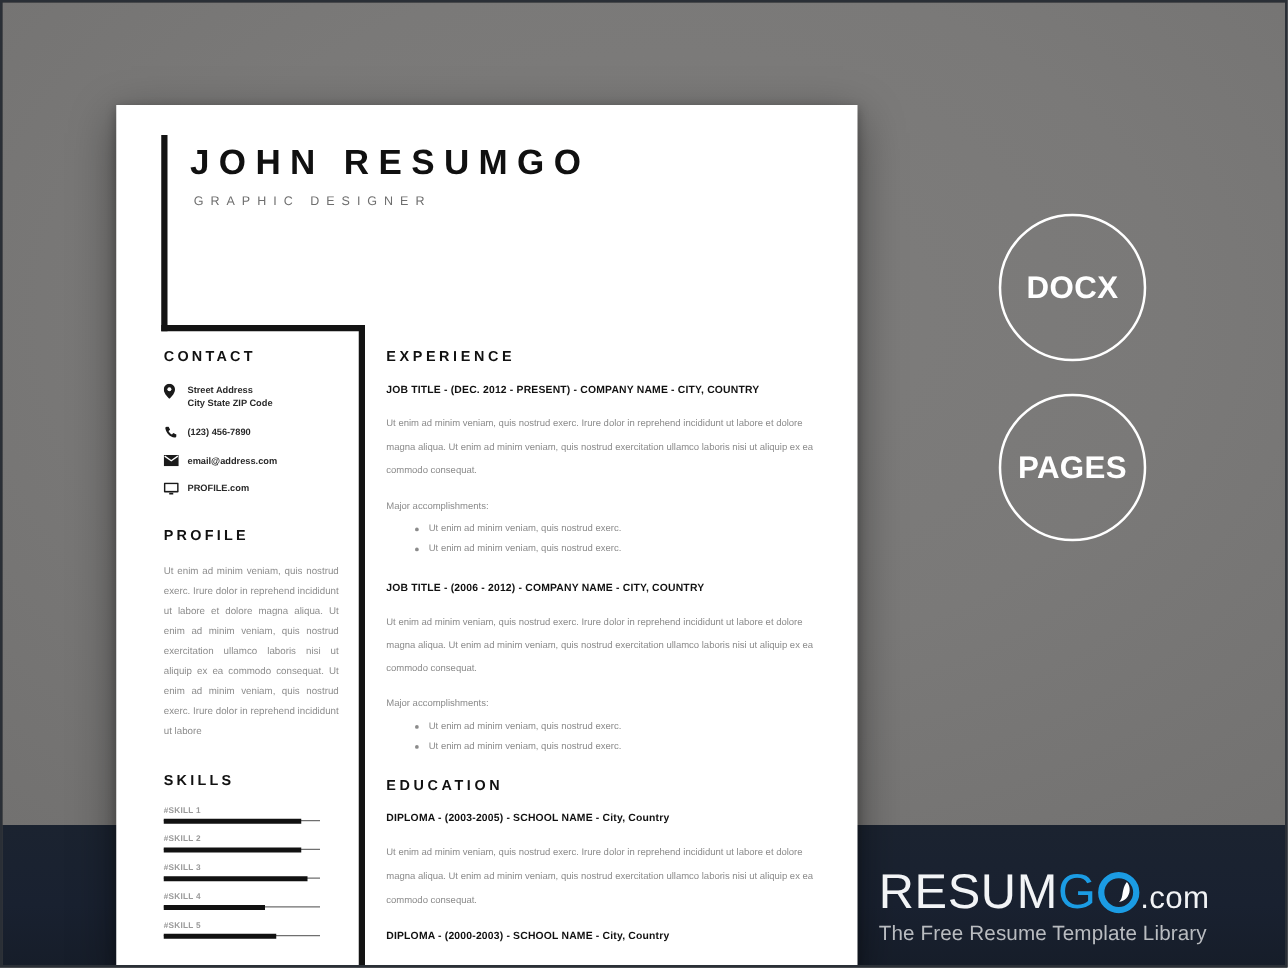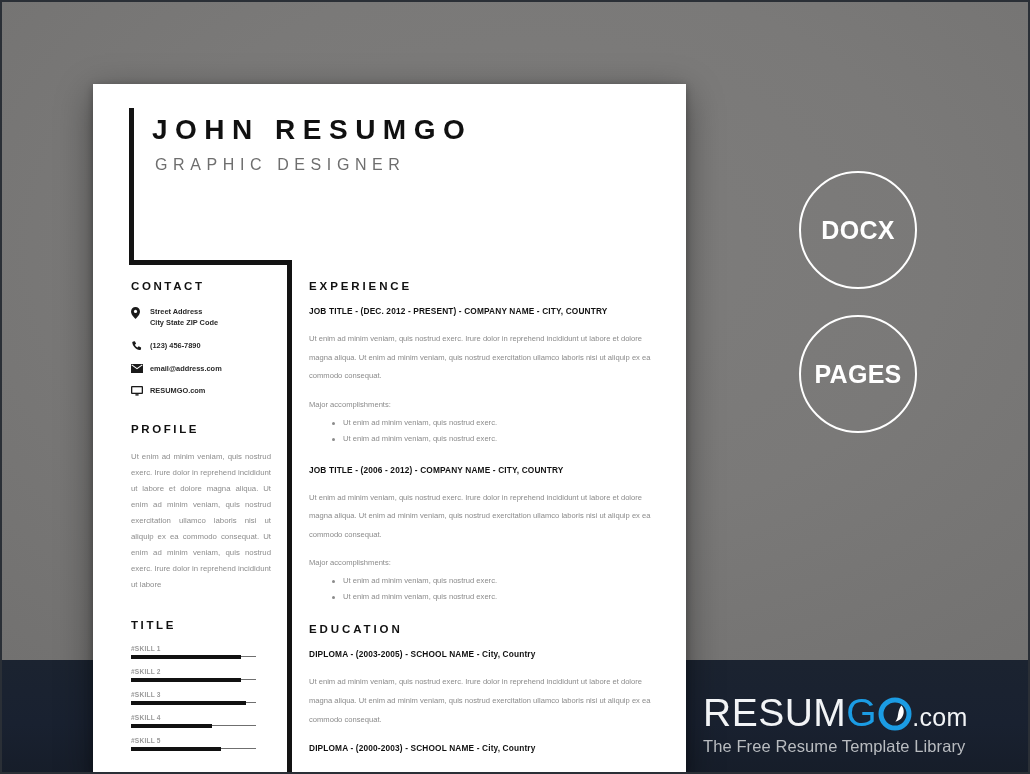--- a/index.html
+++ b/index.html
@@ -36,21 +36,21 @@
   .lframe-d{position:absolute;left:194px;top:176px;width:5px;height:520px;background:#131313;}
 
   
   .name{
     position:absolute;left:59px;top:32px;
     font-size:28px;letter-spacing:7.5px;font-weight:700;color:#101010;
     white-space:nowrap;line-height:1;
   }
   .role{
     position:absolute;left:62px;top:72px;
-    font-size:16px;letter-spacing:5.6px;font-weight:400;color:#6e6e6e;
+    font-size:10px;letter-spacing:5.6px;font-weight:400;color:#6e6e6e;
     white-space:nowrap;
   }
 
   
   .col-left{position:absolute;left:38px;top:196px;width:140px;}
   .col-right{position:absolute;left:216px;top:196px;width:350px;}
 
   .sec-h{
     font-size:11.5px;font-weight:700;letter-spacing:2.6px;color:#111;
     margin:0 0 14px 0;
@@ -175,27 +175,27 @@
         </div>
 
         <div class="c-row">
           <div class="c-ico">
             <svg width="12" height="10" viewBox="0 0 12 10">
                 <rect x="0" y="0" width="12" height="8" rx="1" fill="#1a1a1a"></rect>
                 <rect x="1.3" y="1.3" width="9.4" height="5.4" fill="#fff"></rect>
                 <rect x="4.4" y="8.2" width="3.2" height="1.4" fill="#1a1a1a"></rect>
               </svg>
           </div>
-          <div class="c-txt">RESUMGO.com</div>
+          <div class="c-txt">PROFILE.com</div>
         </div>
 
         <div class="sec-h" style="margin-top:26px;">PROFILE</div>
         <p class="profile-p">Ut enim ad minim veniam, quis nostrud exerc. Irure dolor in reprehend incididunt ut labore et dolore magna aliqua. Ut enim ad minim veniam, quis nostrud exercitation ullamco laboris nisi ut aliquip ex ea commodo consequat. Ut enim ad minim veniam, quis nostrud exerc. Irure dolor in reprehend incididunt ut labore</p>
 
-        <div class="sec-h" style="margin-top:26px;">TITLE</div>
+        <div class="sec-h" style="margin-top:26px;">SKILLS</div>
         <div id="skills-list">
             <div class="skill">
               <div class="skill-l">#SKILL 1</div>
               <div class="skill-track">
                 <div class="skill-fill" style="width: 88%;"></div>
               </div>
             </div>
             <div class="skill">
               <div class="skill-l">#SKILL 2</div>
               <div class="skill-track">

